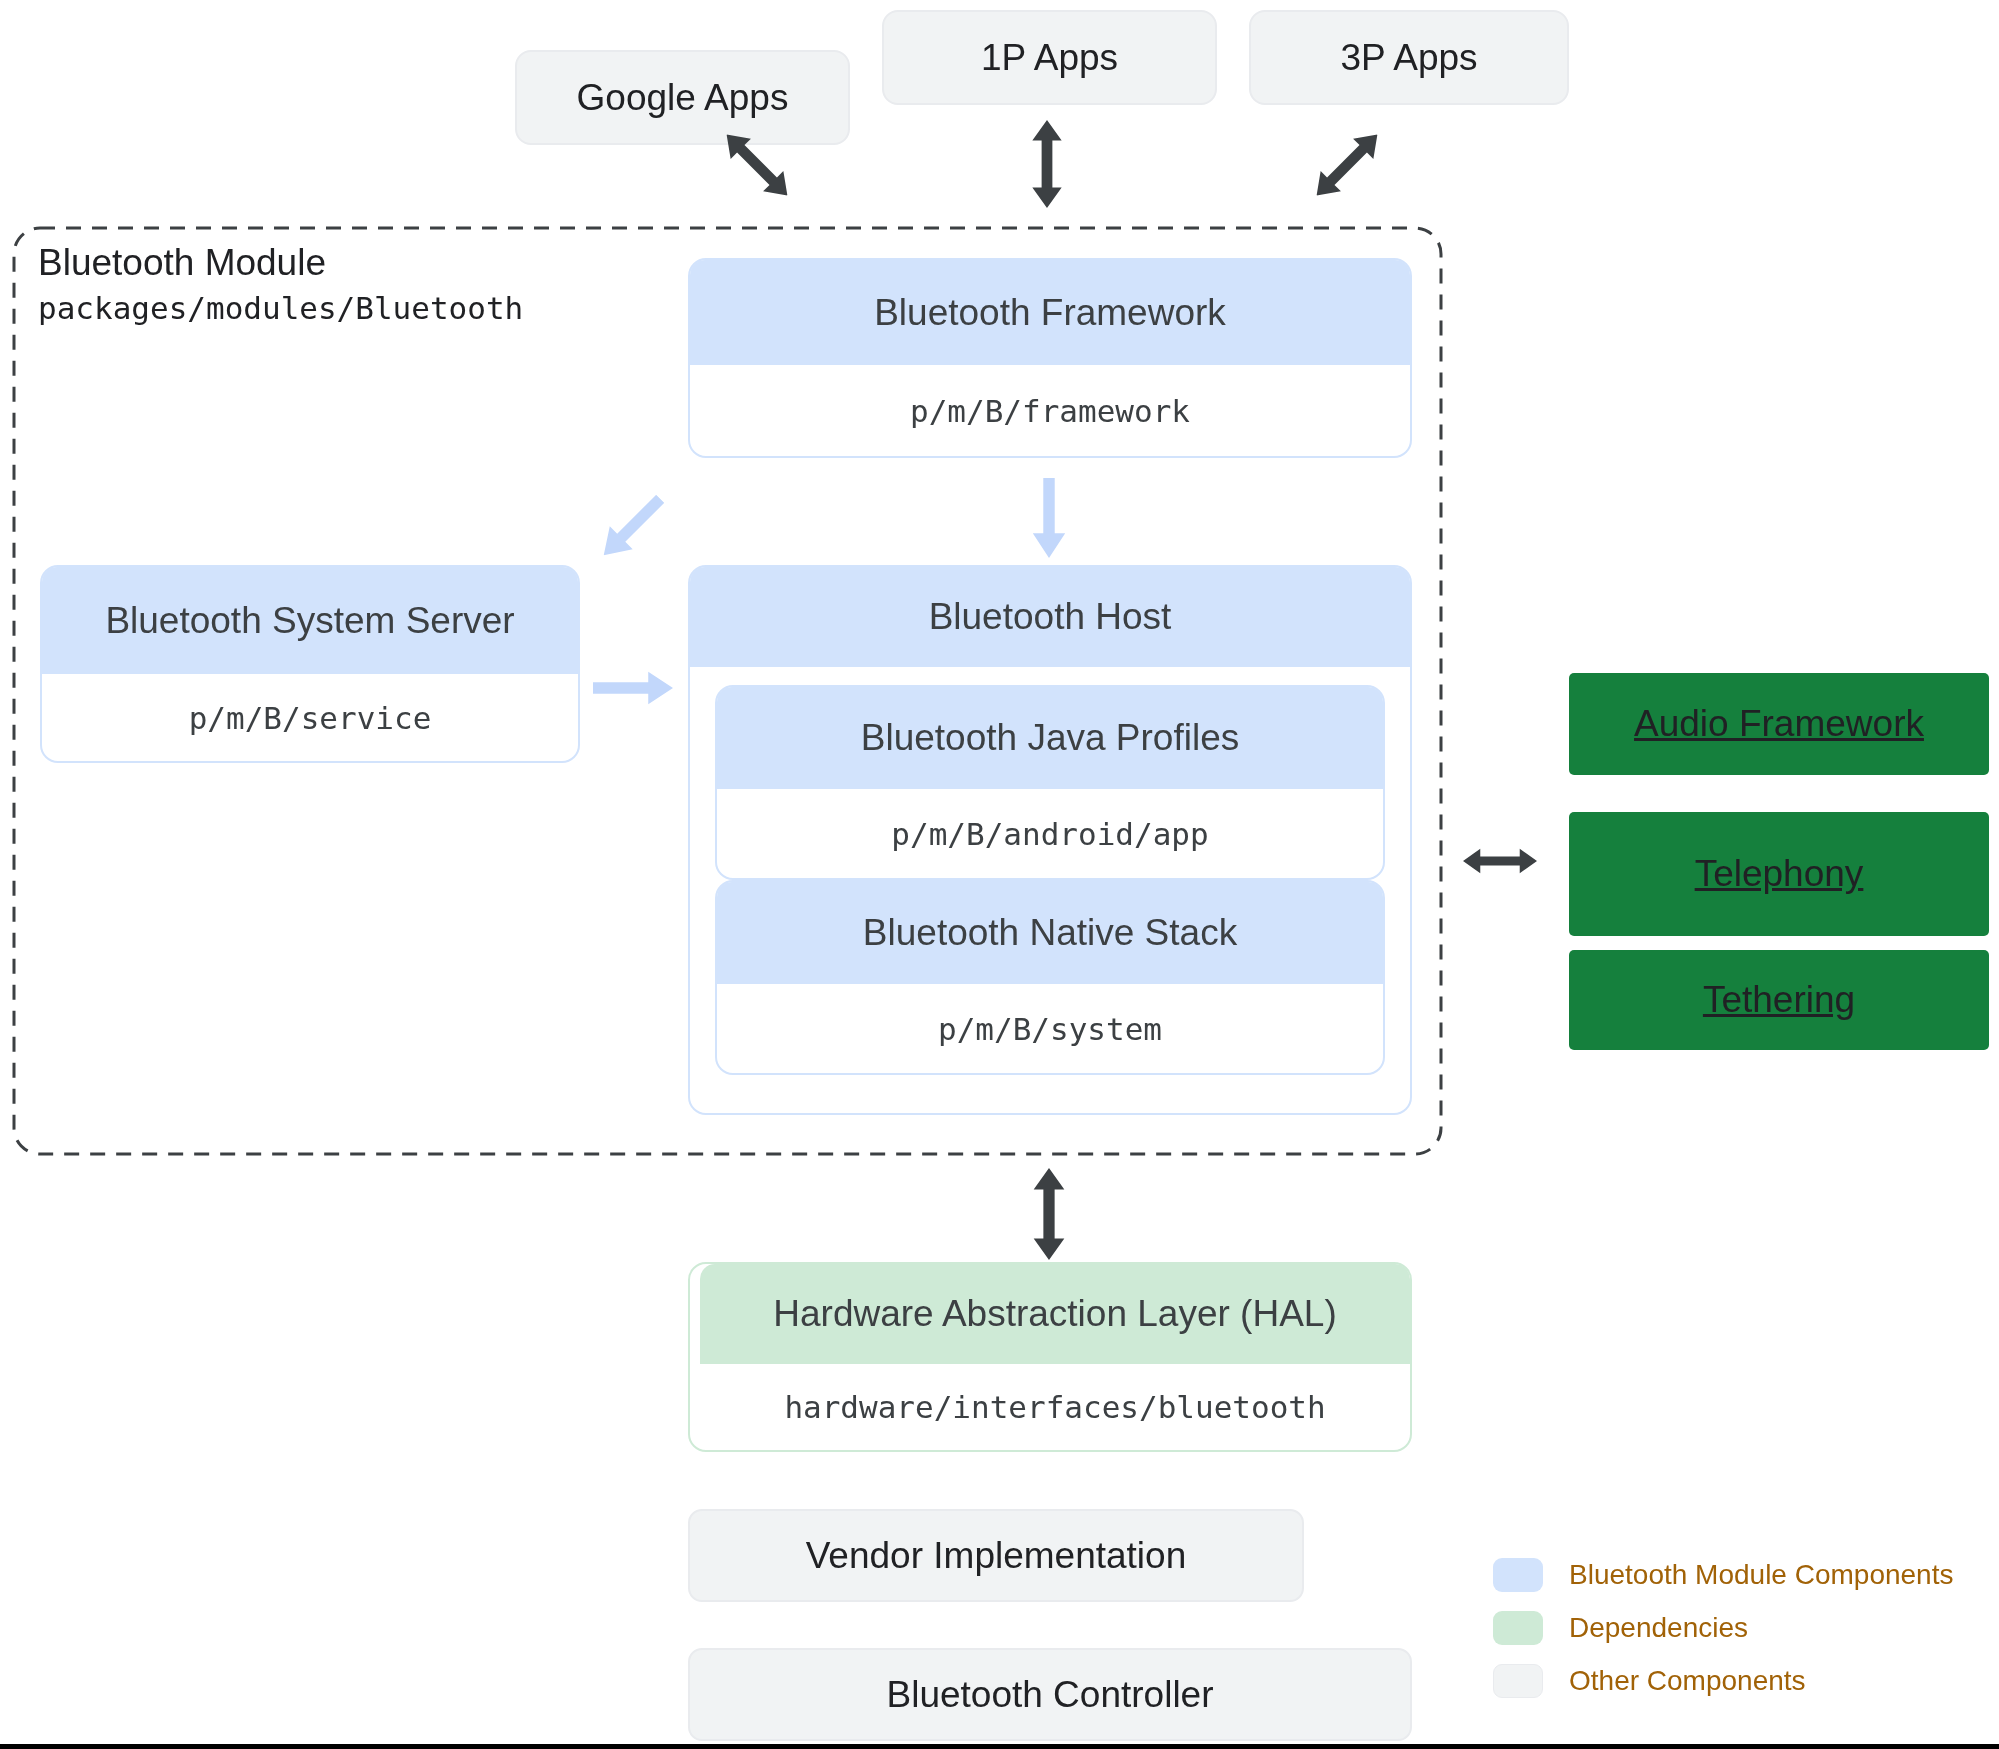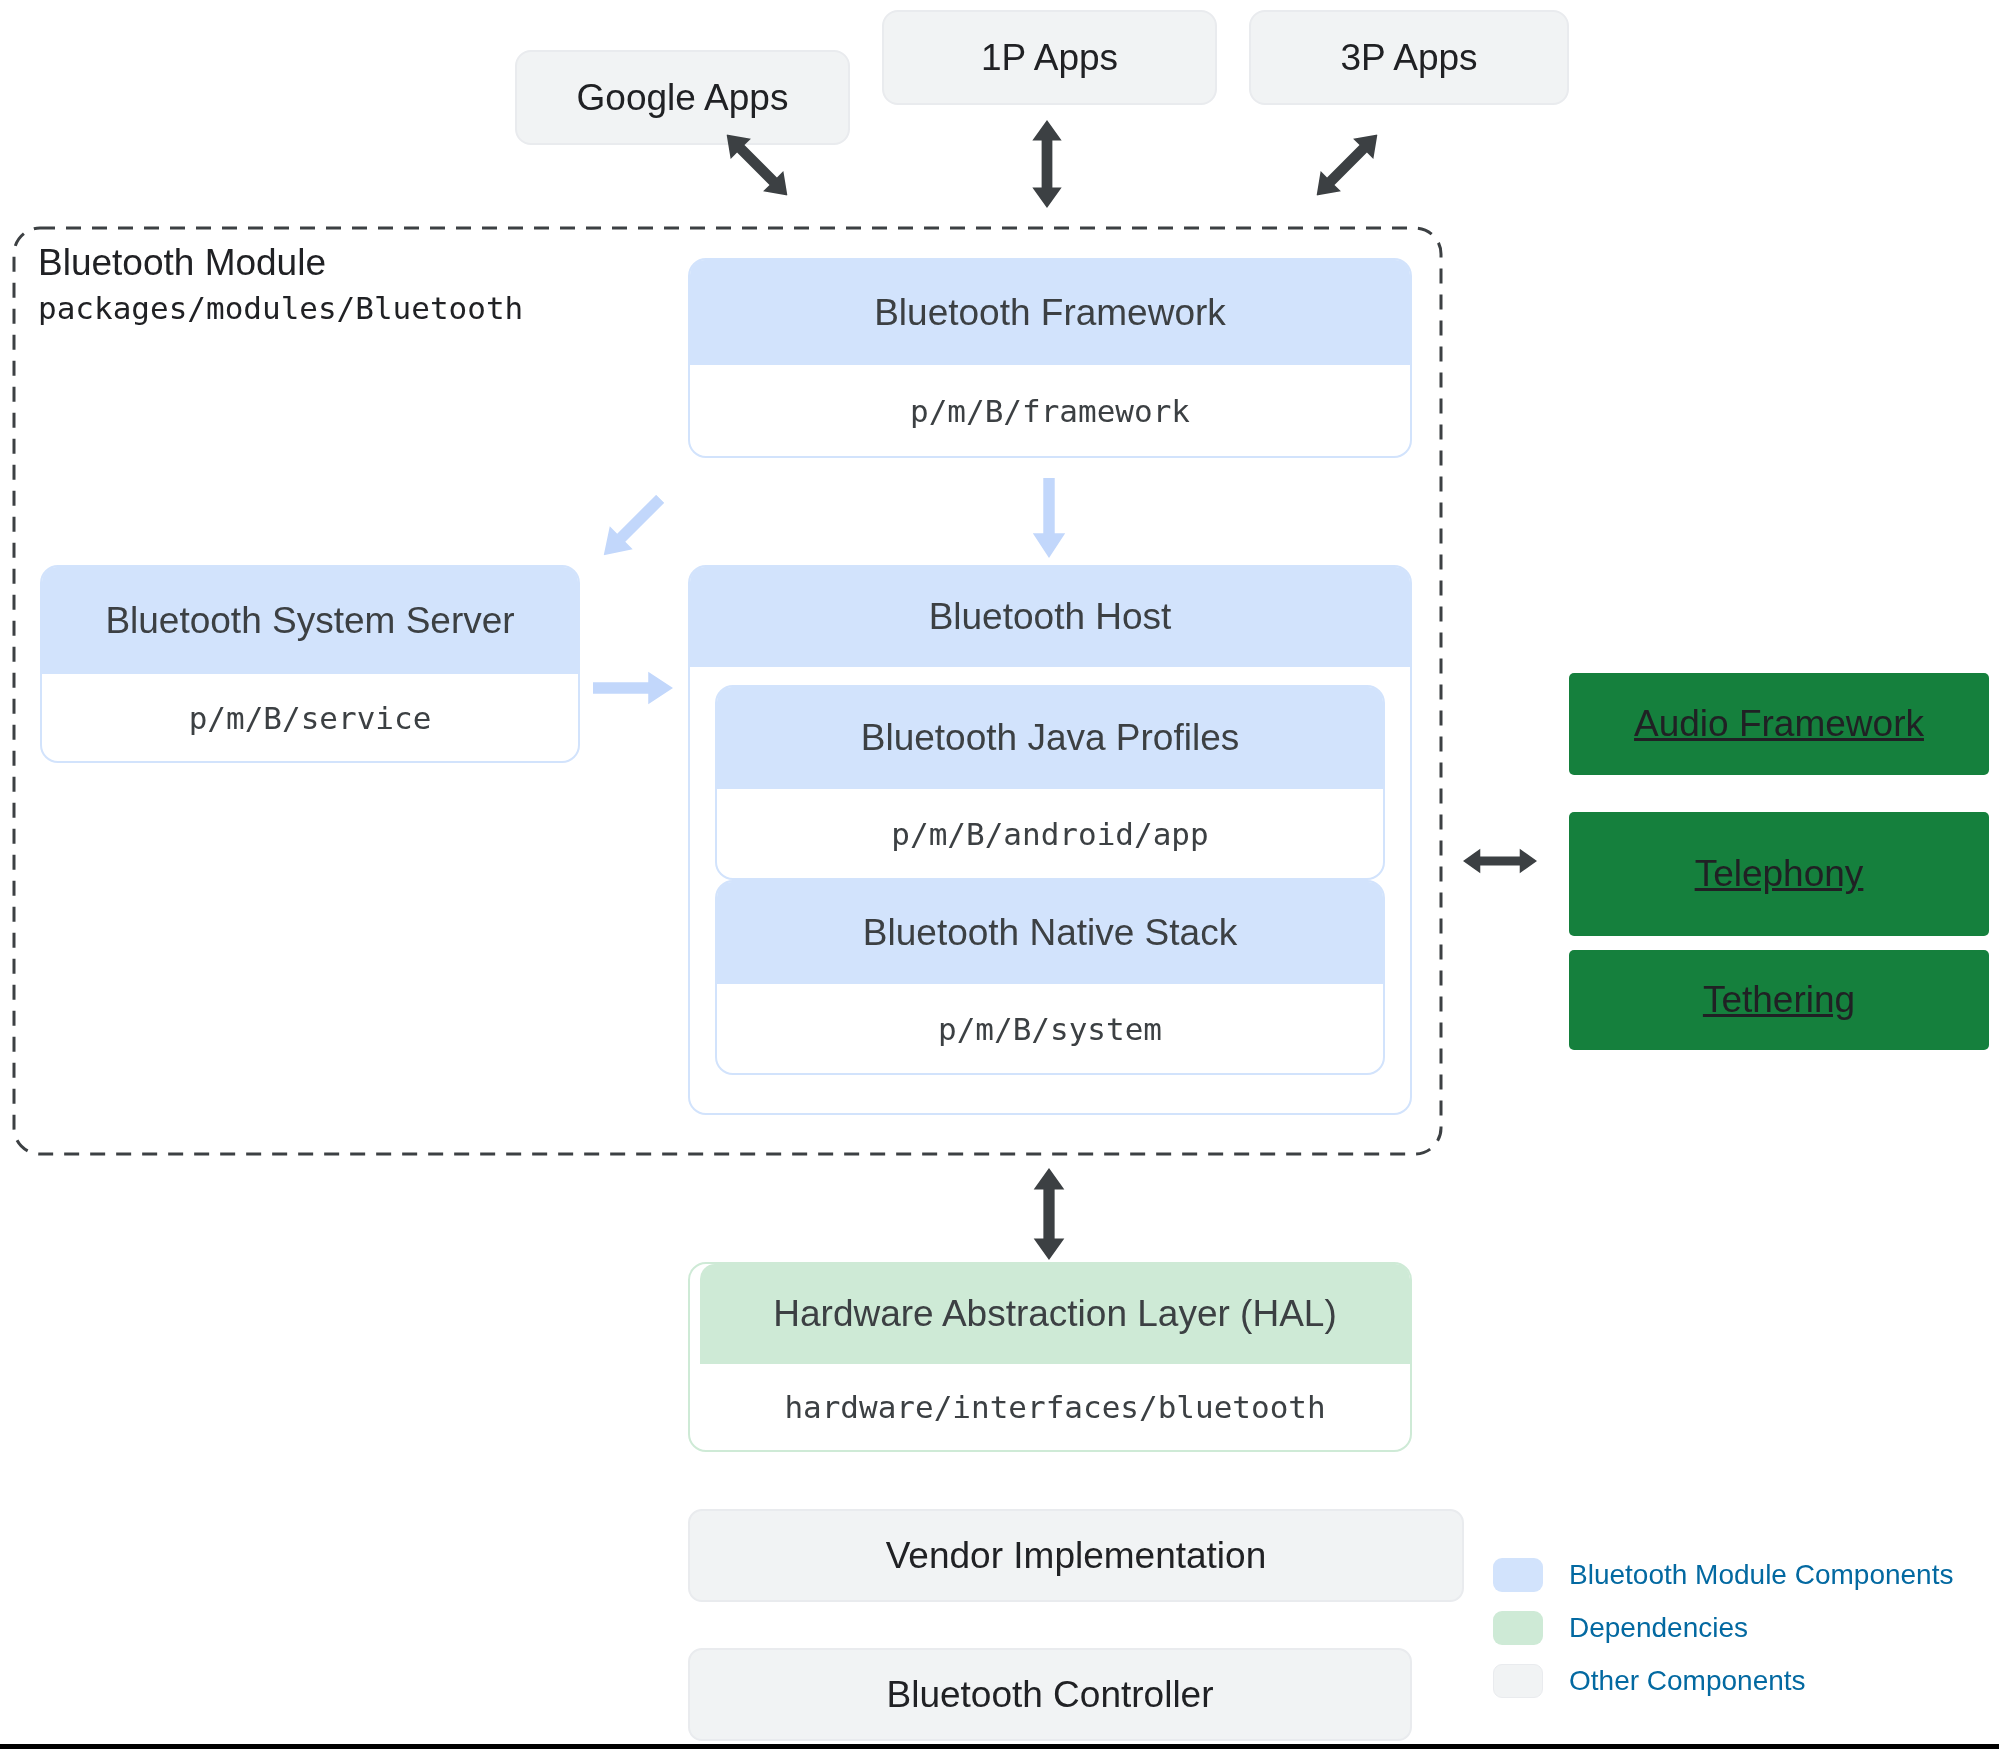--- a/index.html
+++ b/index.html
@@ -57,21 +57,21 @@
   
   #module-label{position:absolute;left:38px;top:240px;}
   #module-title{font-size:37px;color:#202124;line-height:46px;}
   #module-path{font-family:"DejaVu Sans Mono", monospace;font-size:31px;color:#202124;line-height:44px;}
   
   .legend-row{position:absolute;left:1493px;display:flex;align-items:center;}
   .legend-row .sw{width:50px;height:34px;border-radius:9px;flex:0 0 auto;}
   .sw-blue{background:#d2e3fc;}
   .sw-green{background:#ceead6;}
   .sw-gray{background:#f1f3f4;border:1px solid #e9ebee;}
-  .legend-row .lt{margin-left:26px;font-size:28px;color:#0369a1;white-space:nowrap;}
+  .legend-row .lt{margin-left:26px;font-size:28px;color:#a16207;white-space:nowrap;}
   
   .arrow{position:absolute;}
   .arrow svg{display:block;width:100%;height:100%;}
   #bottom-bar{position:absolute;left:0;top:1744px;width:1999px;height:5px;background:#000000;}
 </style>
 </head>
 <body>
 
 <div id="canvas">
 
@@ -173,21 +173,21 @@
     <svg viewBox="0 0 36 90">
         <path fill="#3c4043" d="M18 0 L33 21 L23.5 21 L23.5 69 L33 69 L18 90 L3 69 L12.5 69 L12.5 21 L3 21 Z"></path>
       </svg>
   </div>
 
   <div class="twobox greenb" style="left:688px;top:1262px;width:724px;height:190px;">
     <div class="hd" style="height:100px;">Hardware Abstraction Layer (HAL)</div>
     <div class="bd">hardware/interfaces/bluetooth</div>
   </div>
 
-  <div class="pill gray" style="left:688px;top:1509px;width:776px;height:93px;border-radius:14px;">
+  <div class="pill gray" style="left:688px;top:1509px;width:616px;height:93px;border-radius:14px;">
     <span>Vendor Implementation</span>
   </div>
   <div class="pill gray" style="left:688px;top:1648px;width:724px;height:93px;border-radius:14px;text-align:right;">
     <span>Bluetooth Controller</span>
   </div>
 
   <div class="legend-row" style="top:1558px;">
     <span class="sw sw-blue"></span>
     <span class="lt">Bluetooth Module Components</span>
   </div>

